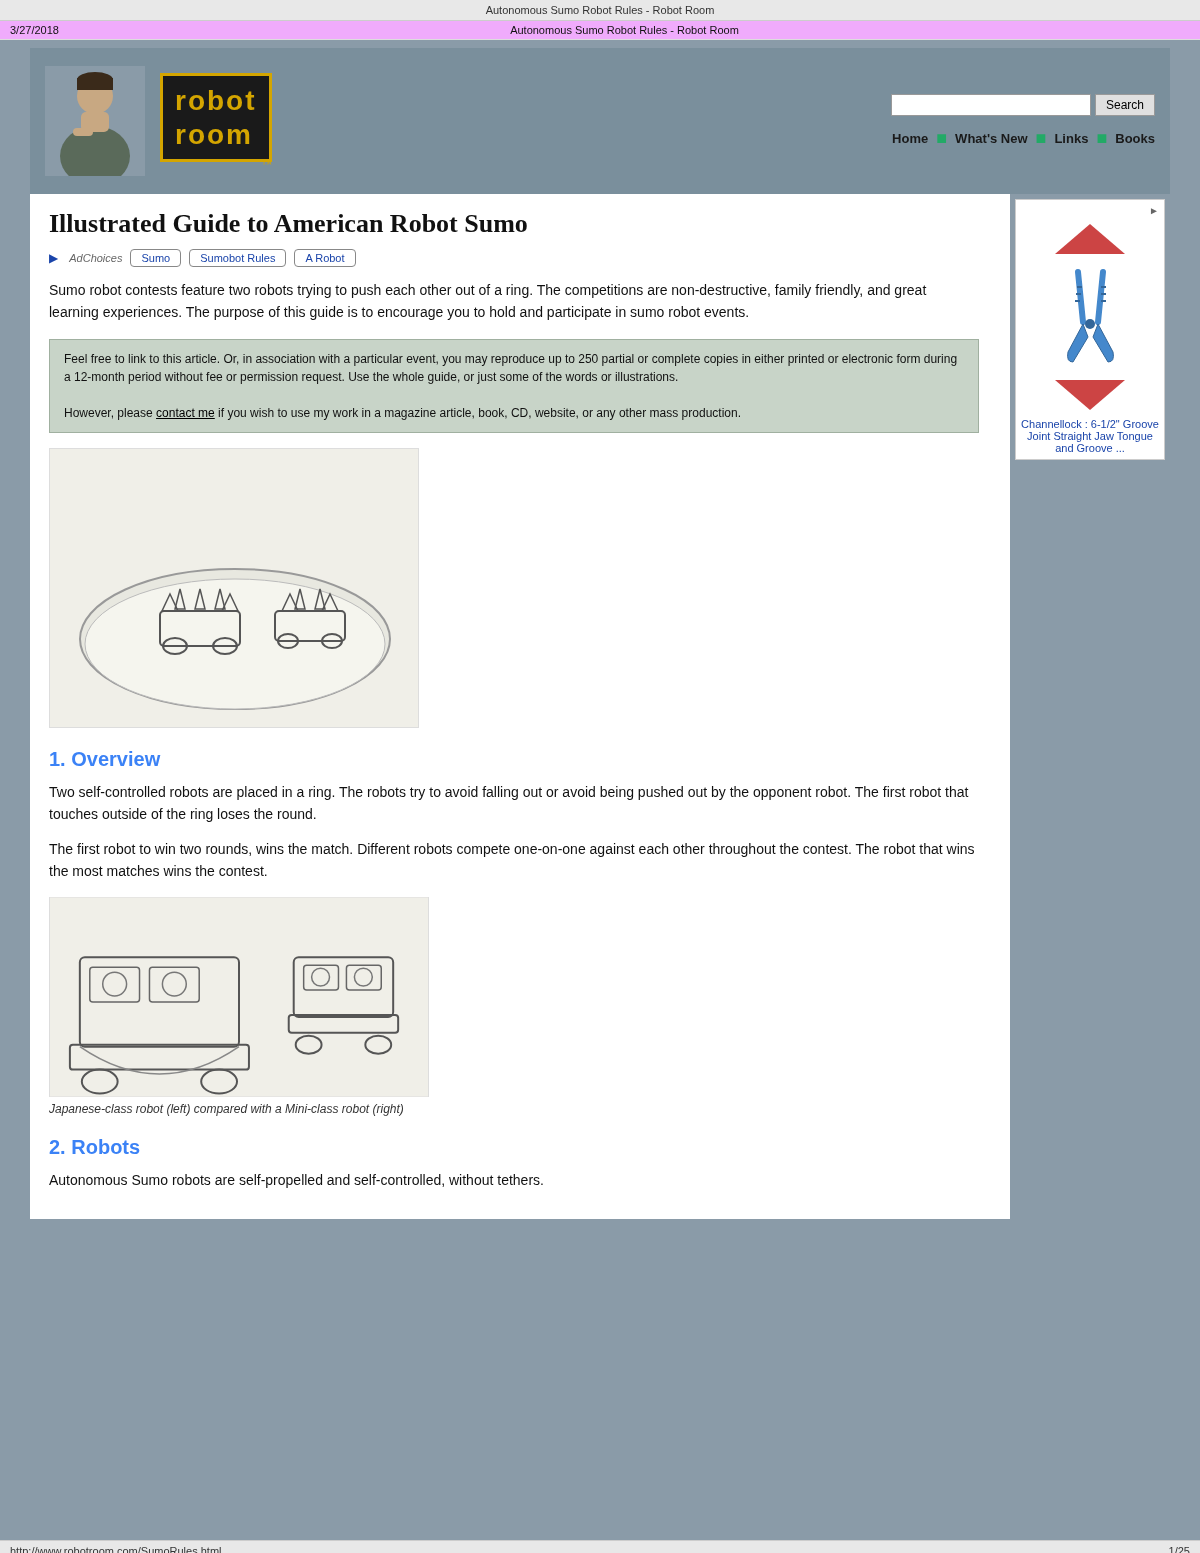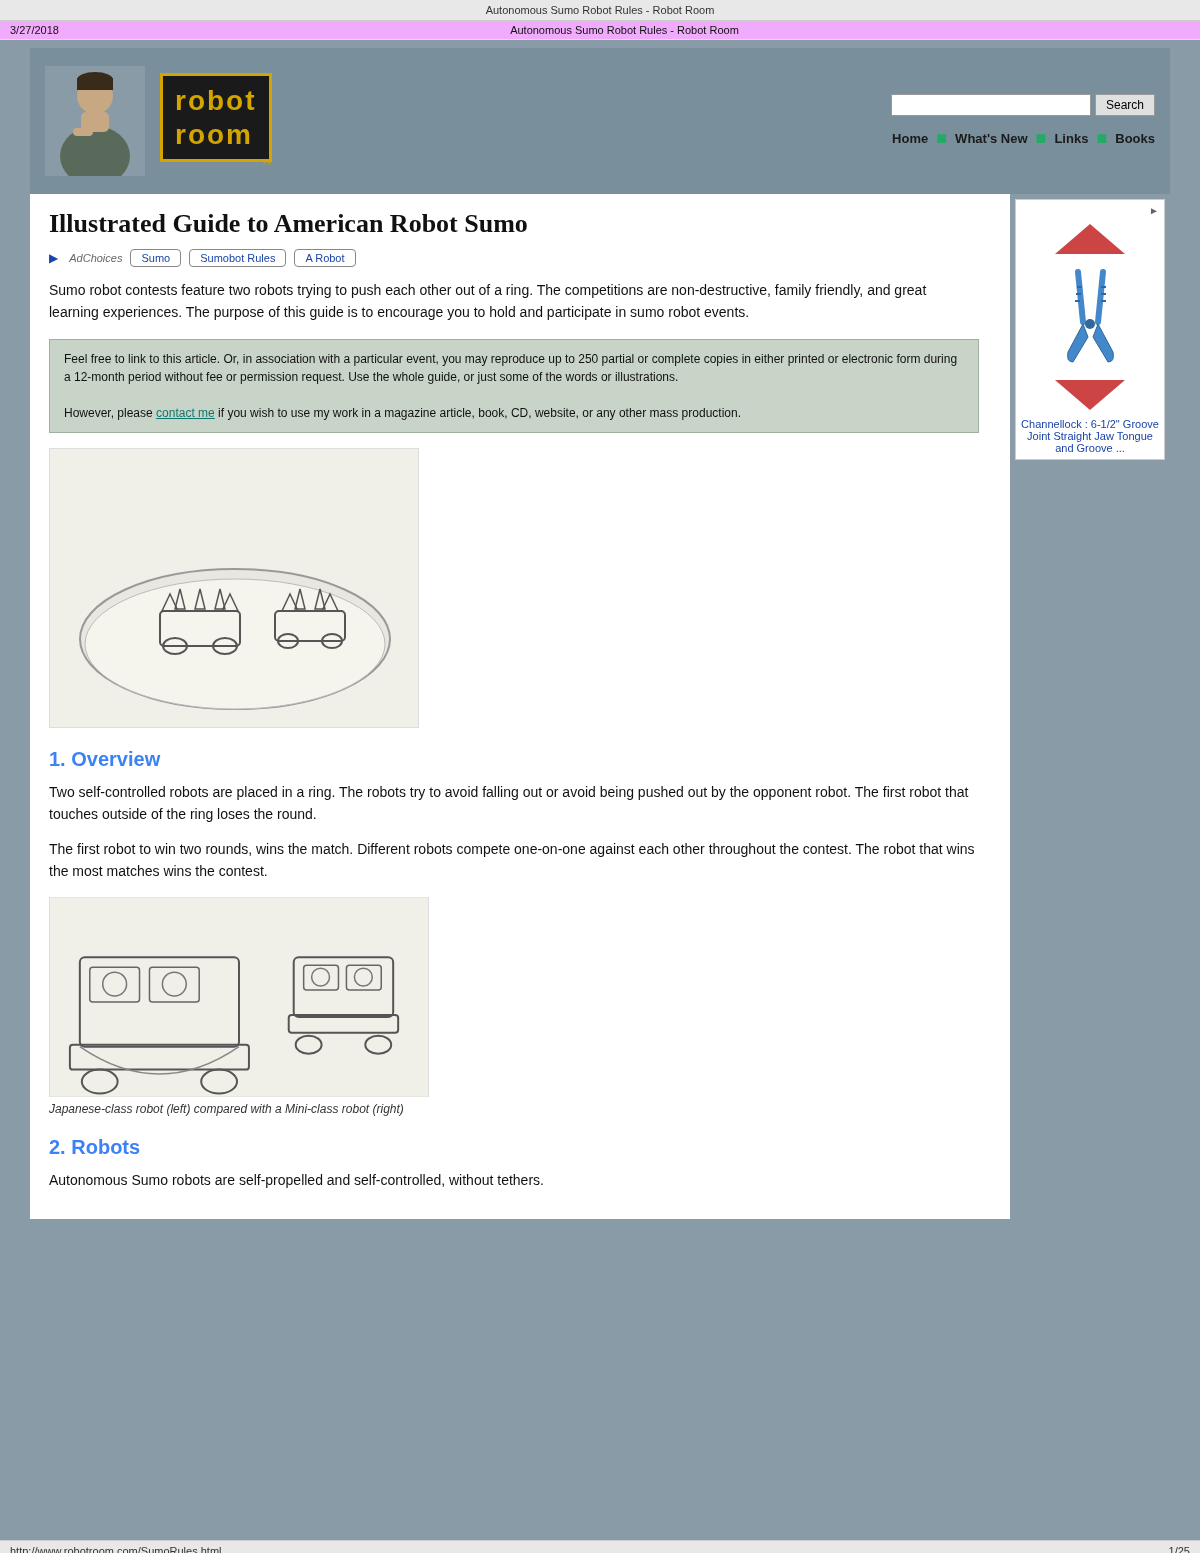--- a/index.html
+++ b/index.html
@@ -264,21 +264,21 @@
       background: #c8d4c8;
       border: 1px solid #a0b0a0;
       padding: 10px 14px;
       font-size: 12px;
       line-height: 1.5;
       font-family: Arial, sans-serif;
       margin-bottom: 0;
     }
 
     .notice-box a {
-      color: #0f766e;
+      color: #000000;
       text-decoration: underline;
     }
 
     
     .figure-block {
       margin: 15px 0;
     }
 
     .figure-image {
       display: block;

